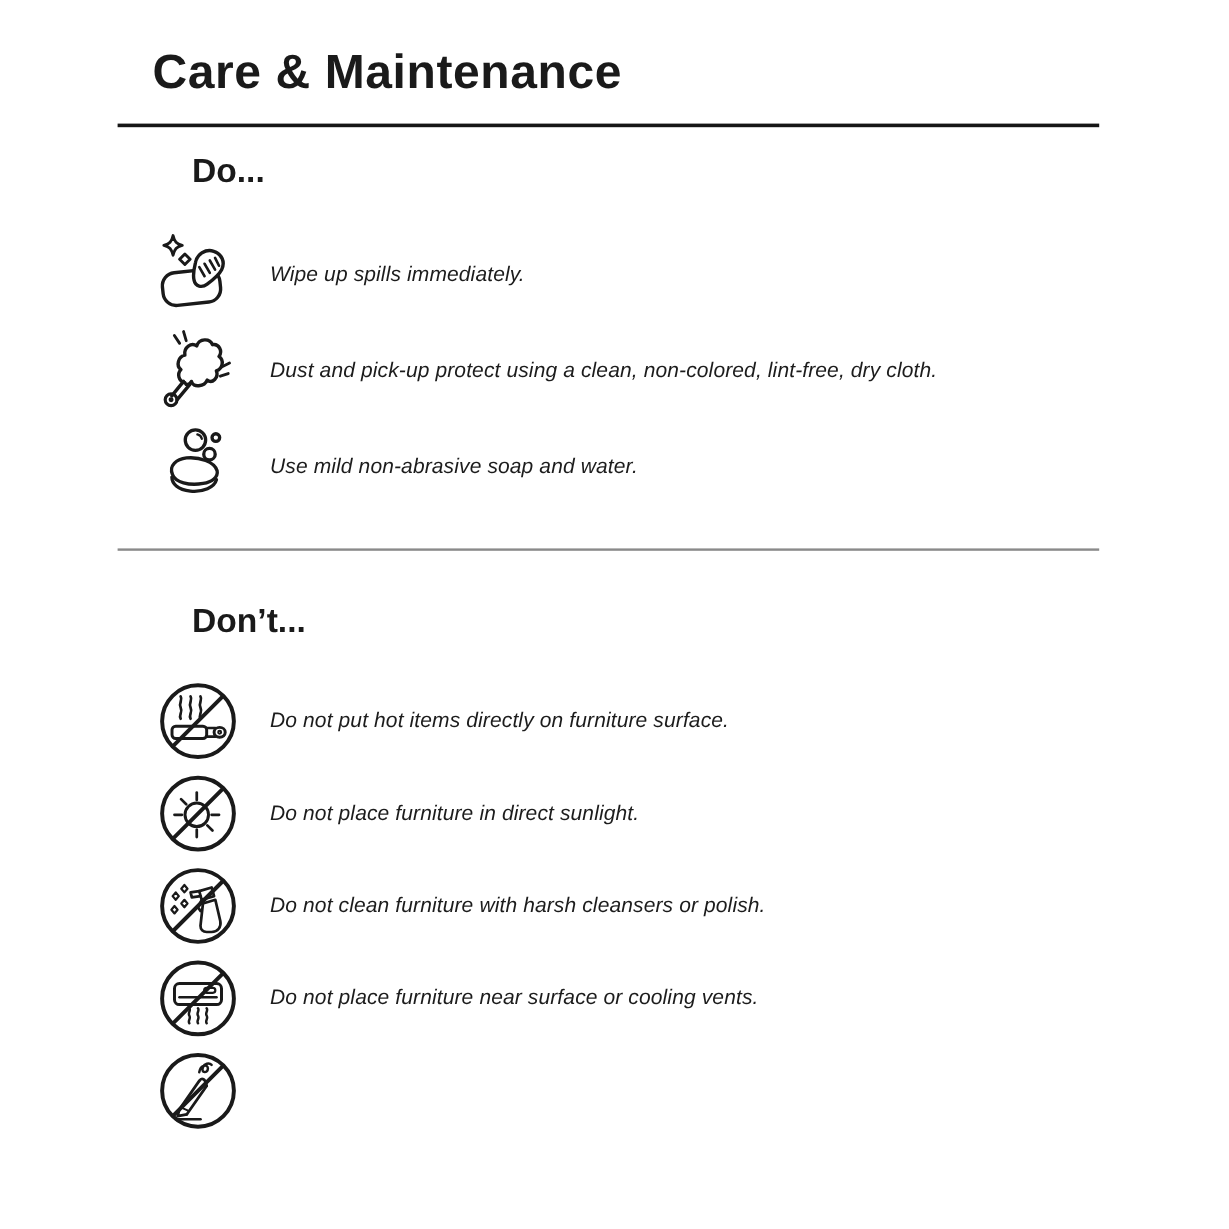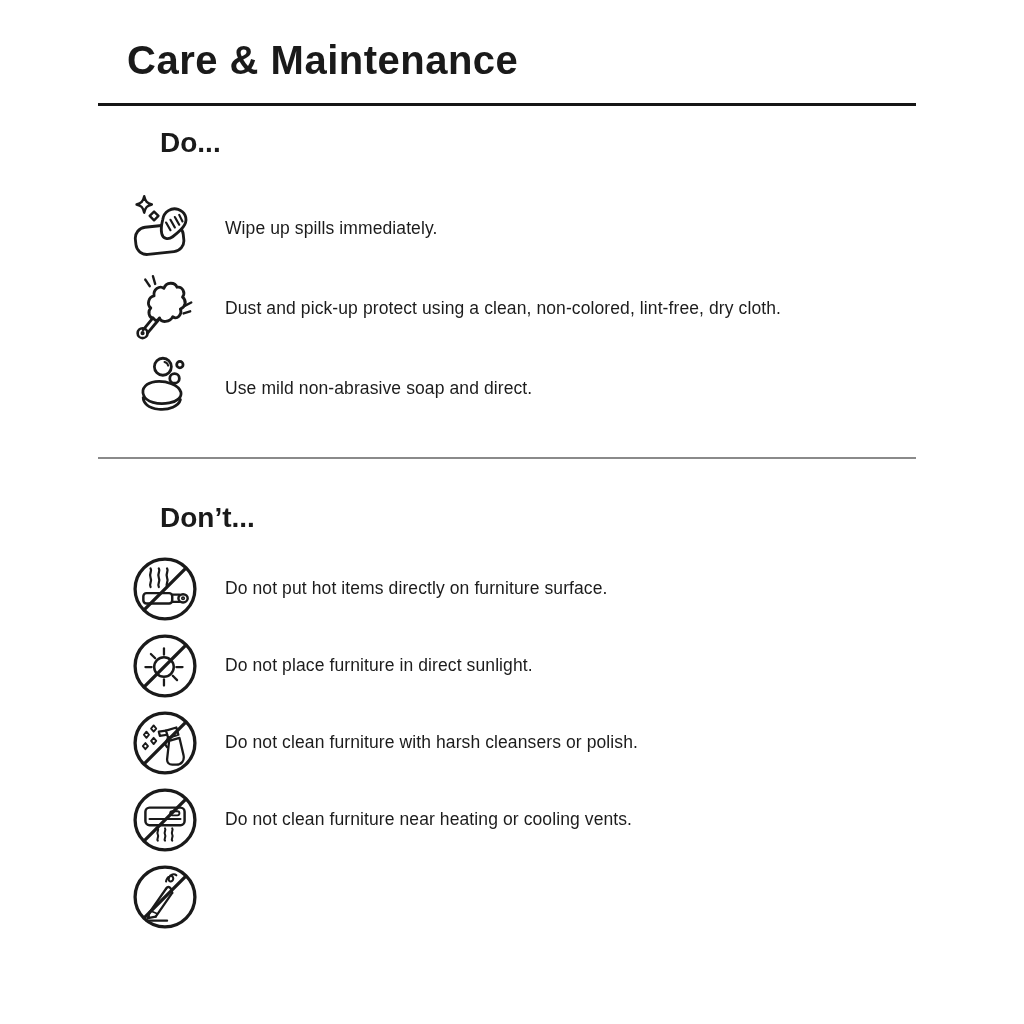--- a/index.html
+++ b/index.html
@@ -10,23 +10,23 @@
   }
   .page-title{
     position:absolute;left:127px;top:38px;
     font-size:40px;font-weight:bold;letter-spacing:.5px;white-space:nowrap;
   }
   .rule-dark{position:absolute;left:98px;top:103px;width:818px;height:3px;background:#161616;}
   .rule-light{position:absolute;left:98px;top:457px;width:818px;height:2px;background:#8a8a8a;}
   .section-heading{position:absolute;left:136px;font-size:28px;font-weight:bold;white-space:nowrap;margin-left:24px;}
   .heading-do{top:127px;}
   .heading-dont{top:502px;}
-  .list{position:absolute;left:130px;width:880px;}
+  .list{position:absolute;left:130px;width:880px;font-style:italic;}
   .do-list{top:188px;}
-  .dont-list{top:550px;}
+  .dont-list{top:562px;}
   .row{display:flex;align-items:center;}
   .do-row{height:80px;}
   .dont-row{height:77px;}
   .icon-box{width:70px;flex:none;display:flex;align-items:center;justify-content:center;}
   .item-text{margin-left:25px;font-size:17.5px;color:#1c1c1c;white-space:nowrap;letter-spacing:.1px;}
   svg{display:block;}
 </style>
 </head>
 <body>
 
@@ -70,21 +70,21 @@
       <span class="icon-box">
         <svg width="68" height="68" viewBox="0 0 64 64" fill="none" stroke="#1a1a1a" stroke-linecap="round" stroke-linejoin="round" stroke-width="2.6">
   <circle cx="30" cy="12" r="8"></circle>
   <path d="M31.5 7.5 A4.5 4.5 0 0 1 35 11" stroke-width="1.8"></path>
   <circle cx="46" cy="10" r="3"></circle>
           <circle cx="41" cy="23" r="4.5"></circle>
   <path d="M12 39 C9 32 15 27 23 26 C33 25 45 29 47 36 C48 41 43 45 36 46 C25 48 14 45 12 39 Z"></path>
   <path d="M11.5 41 C11.5 46 16 51 26 52 C36 53 45 49 46.5 43"></path>
 </svg>
       </span>
-      <span class="item-text">Use mild non-abrasive soap and direct.</span>
+      <span class="item-text">Use mild non-abrasive soap and water.</span>
     </div>
   </div>
 
 <div class="rule-light"></div>
 
 <div class="section-heading heading-dont">Don’t...</div>
 <div class="list dont-list">
     <div class="row dont-row">
       <span class="icon-box">
         <svg width="66" height="66" viewBox="0 0 64 64" fill="none" stroke="#1a1a1a" stroke-linecap="round" stroke-linejoin="round">
@@ -150,21 +150,21 @@
   <rect x="37" y="23.5" width="9" height="4" rx="2" stroke-width="1.8"></rect>
   <path d="M17 31 L47 31" stroke-width="2"></path>
   <g stroke-width="2">
     <path d="M25 52 C23.5 50 26.5 48.5 25 46 C23.5 43.5 26.5 42 25 40"></path>
     <path d="M32 52 C30.5 50 33.5 48.5 32 46 C30.5 43.5 33.5 42 32 40"></path>
     <path d="M39 52 C37.5 50 40.5 48.5 39 46 C37.5 43.5 40.5 42 39 40"></path>
   </g>
   <path d="M12 52 L52 12" stroke-width="3.2"></path>
 </svg>
       </span>
-      <span class="item-text">Do not clean furniture near heating or cooling vents.</span>
+      <span class="item-text">Do not place furniture near surface or cooling vents.</span>
     </div>
     <div class="row dont-row">
       <span class="icon-box">
         <svg width="66" height="66" viewBox="0 0 64 64" fill="none" stroke="#1a1a1a" stroke-linecap="round" stroke-linejoin="round">
   <circle cx="32" cy="32" r="29" stroke-width="3.2"></circle>
   <g stroke-width="2.2">
     <path d="M17 47 L33 24"></path>
             <path d="M23 51 L39 28"></path>
     <path d="M33 24 C35 21 38 22 39 28"></path>
     <path d="M17 47 L15.5 52.5 L23 51"></path>

